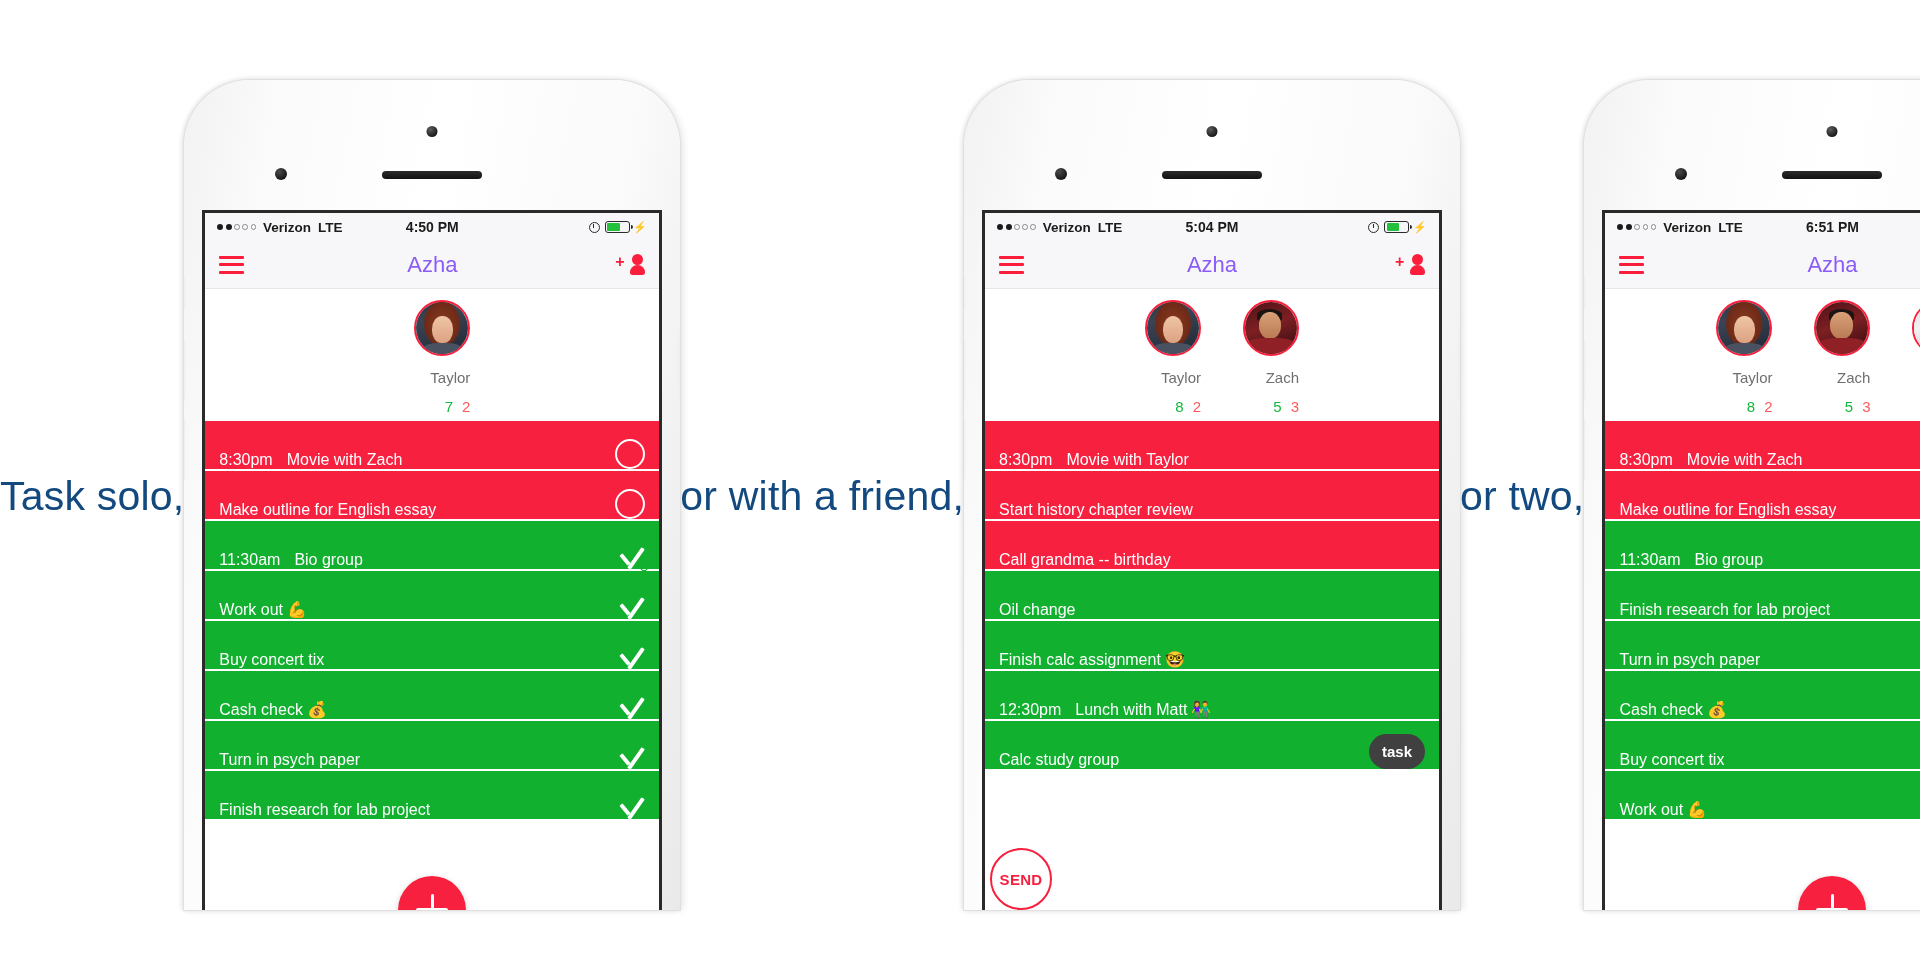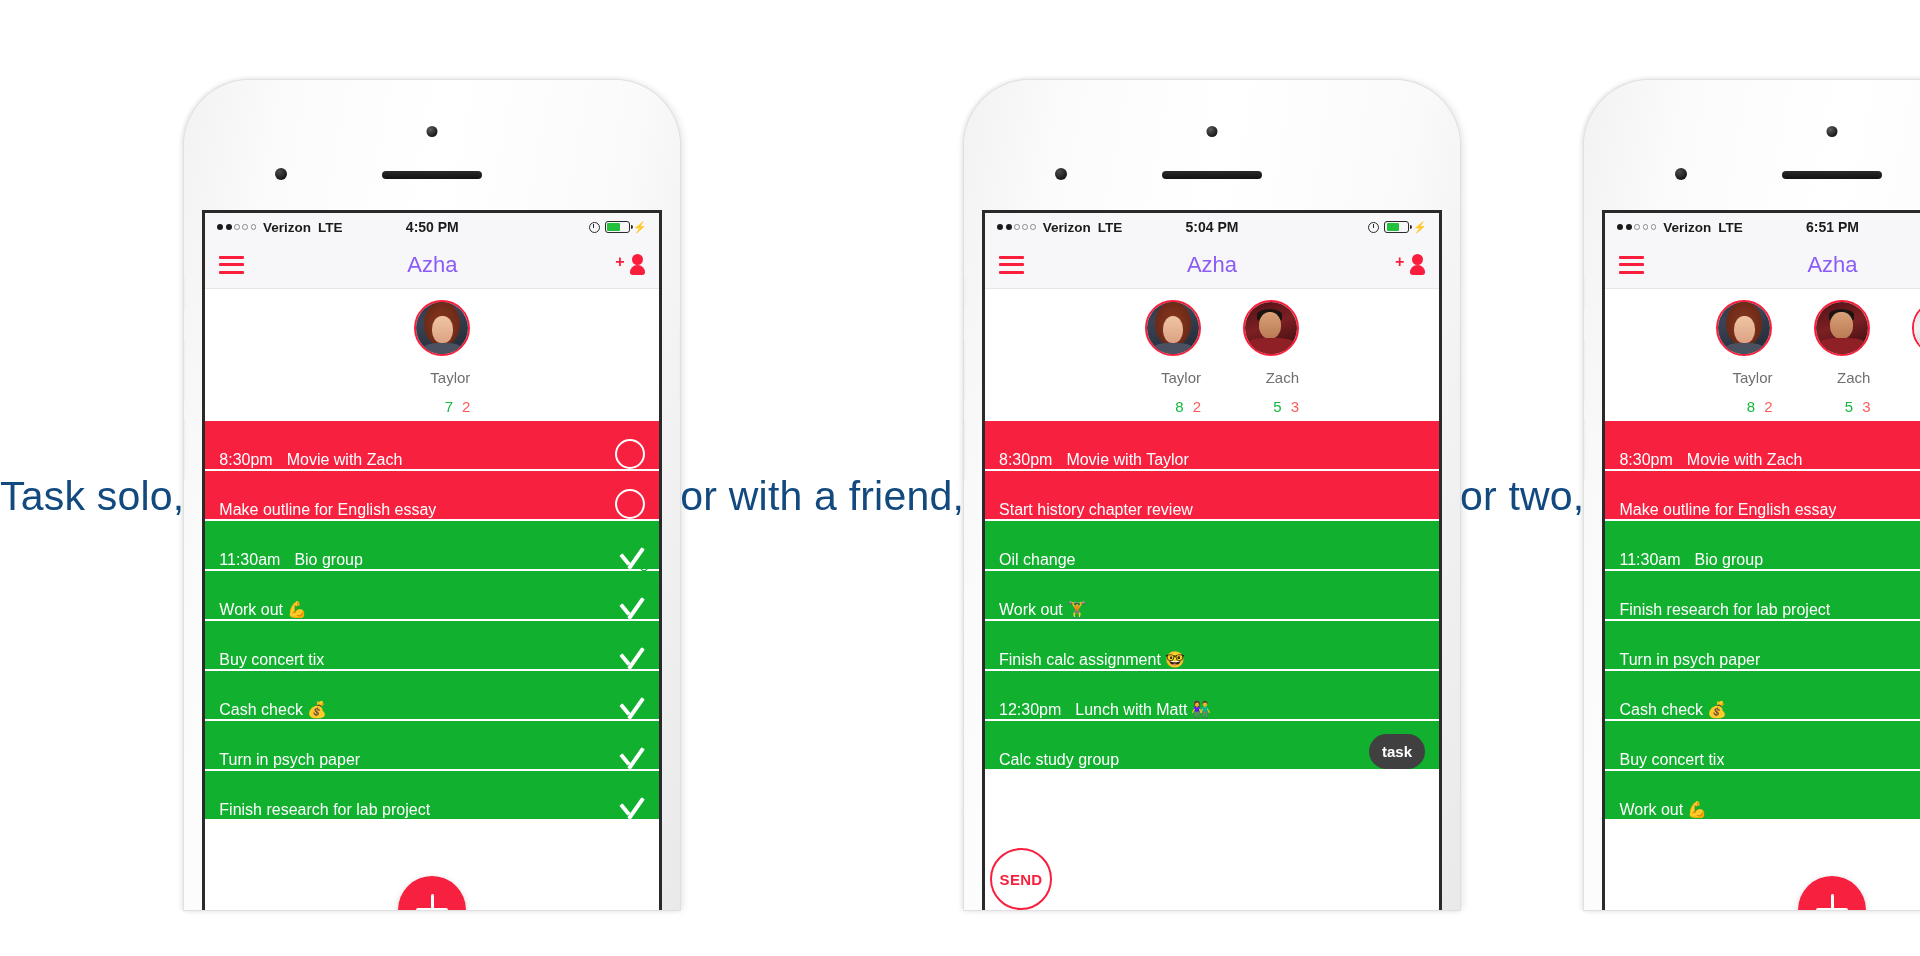--- a/index.html
+++ b/index.html
@@ -445,25 +445,25 @@
                 </div>
               </div>
               <div class="tasklist">
                 <div class="task-row red">
                   <span class="task-time">8:30pm</span>
                   <span class="task-text">Movie with Taylor</span>
                 </div>
                 <div class="task-row red">
                   <span class="task-text">Start history chapter review</span>
                 </div>
+                <div class="task-row red">
+                  <span class="task-text">Call grandma -- birthday</span>
+                </div>
                 <div class="task-row green">
                   <span class="task-text">Oil change</span>
-                </div>
-                <div class="task-row green">
-                  <span class="task-text">Work out 🏋️</span>
                 </div>
                 <div class="task-row green">
                   <span class="task-text">Finish calc assignment 🤓</span>
                 </div>
                 <div class="task-row green">
                   <span class="task-time">12:30pm</span>
                   <span class="task-text">Lunch with Matt 👫</span>
                 </div>
                 <div class="task-row green">
                   <span class="task-text">Calc study group</span>

